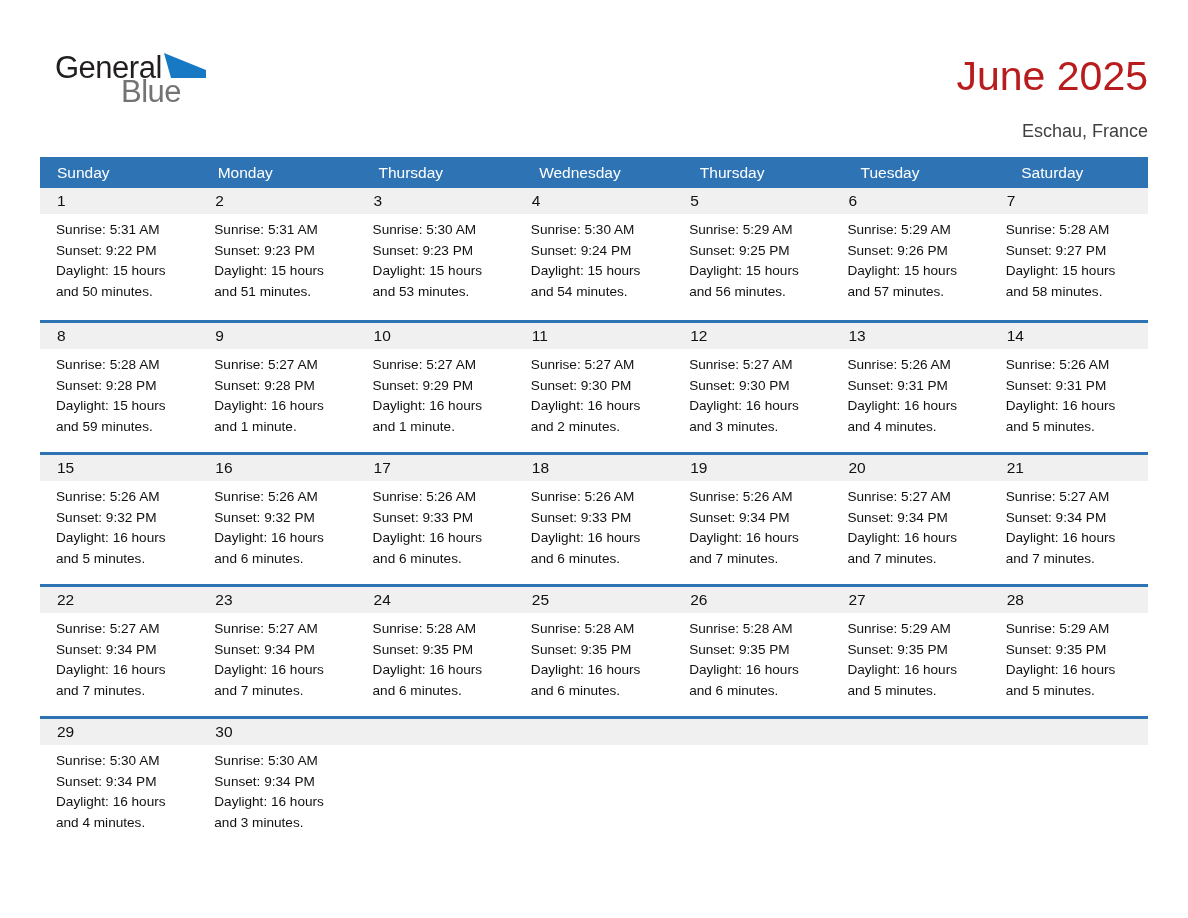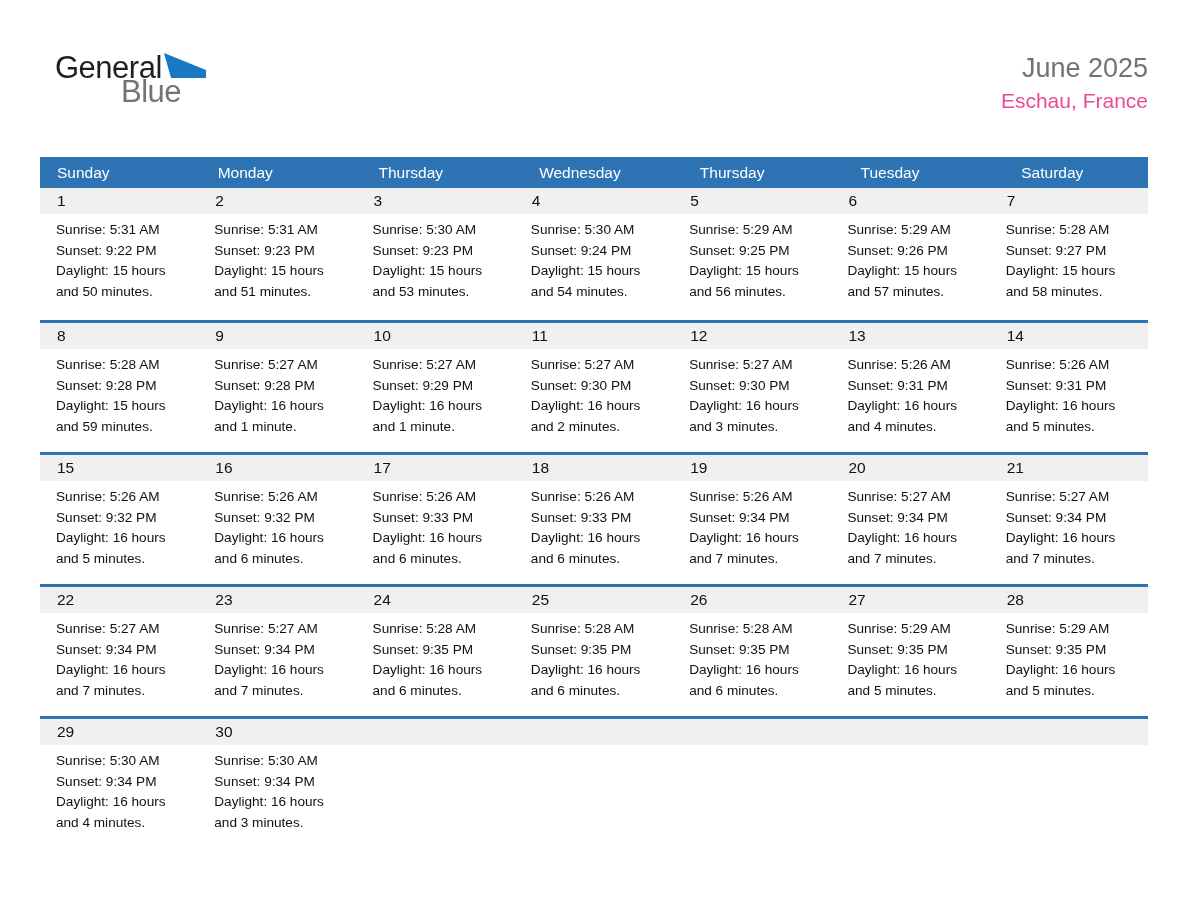--- a/index.html
+++ b/index.html
@@ -21,22 +21,22 @@
   .logo-row { display: flex; align-items: flex-start; }
   .logo-general {
     font-size: 31px; letter-spacing: -0.5px; color: #221e1f;
   }
   .logo-tri { margin-left: 2px; margin-top: 1px; display: block; }
   .logo-blue {
     font-size: 31px; letter-spacing: -0.5px; color: #737373;
     margin-left: 66px; margin-top: -7px;
   }
   .titles { text-align: right; padding-top: 2px; }
-  .month-title { font-size: 27px; color: #737373; line-height: 1.1; margin-left: 6px; }
-  .location { font-size: 21px; color: #ec4899; margin-top: 5px; }
+  .month-title { font-size: 41px; color: #b91c1c; line-height: 1.1; margin-left: 6px; }
+  .location { font-size: 18px; color: #404040; margin-top: 22px; }
 
   
   .calendar { margin: 0 40px; width: 1108px; }
   .dow-row {
     display: grid; grid-template-columns: repeat(7, 1fr);
     background: #2e74b5; height: 31px; gap: 17px;
   }
   .dow-cell {
     color: #ffffff; font-size: 15.5px; line-height: 31px; padding-left: 17px;
     white-space: nowrap; overflow: hidden;

